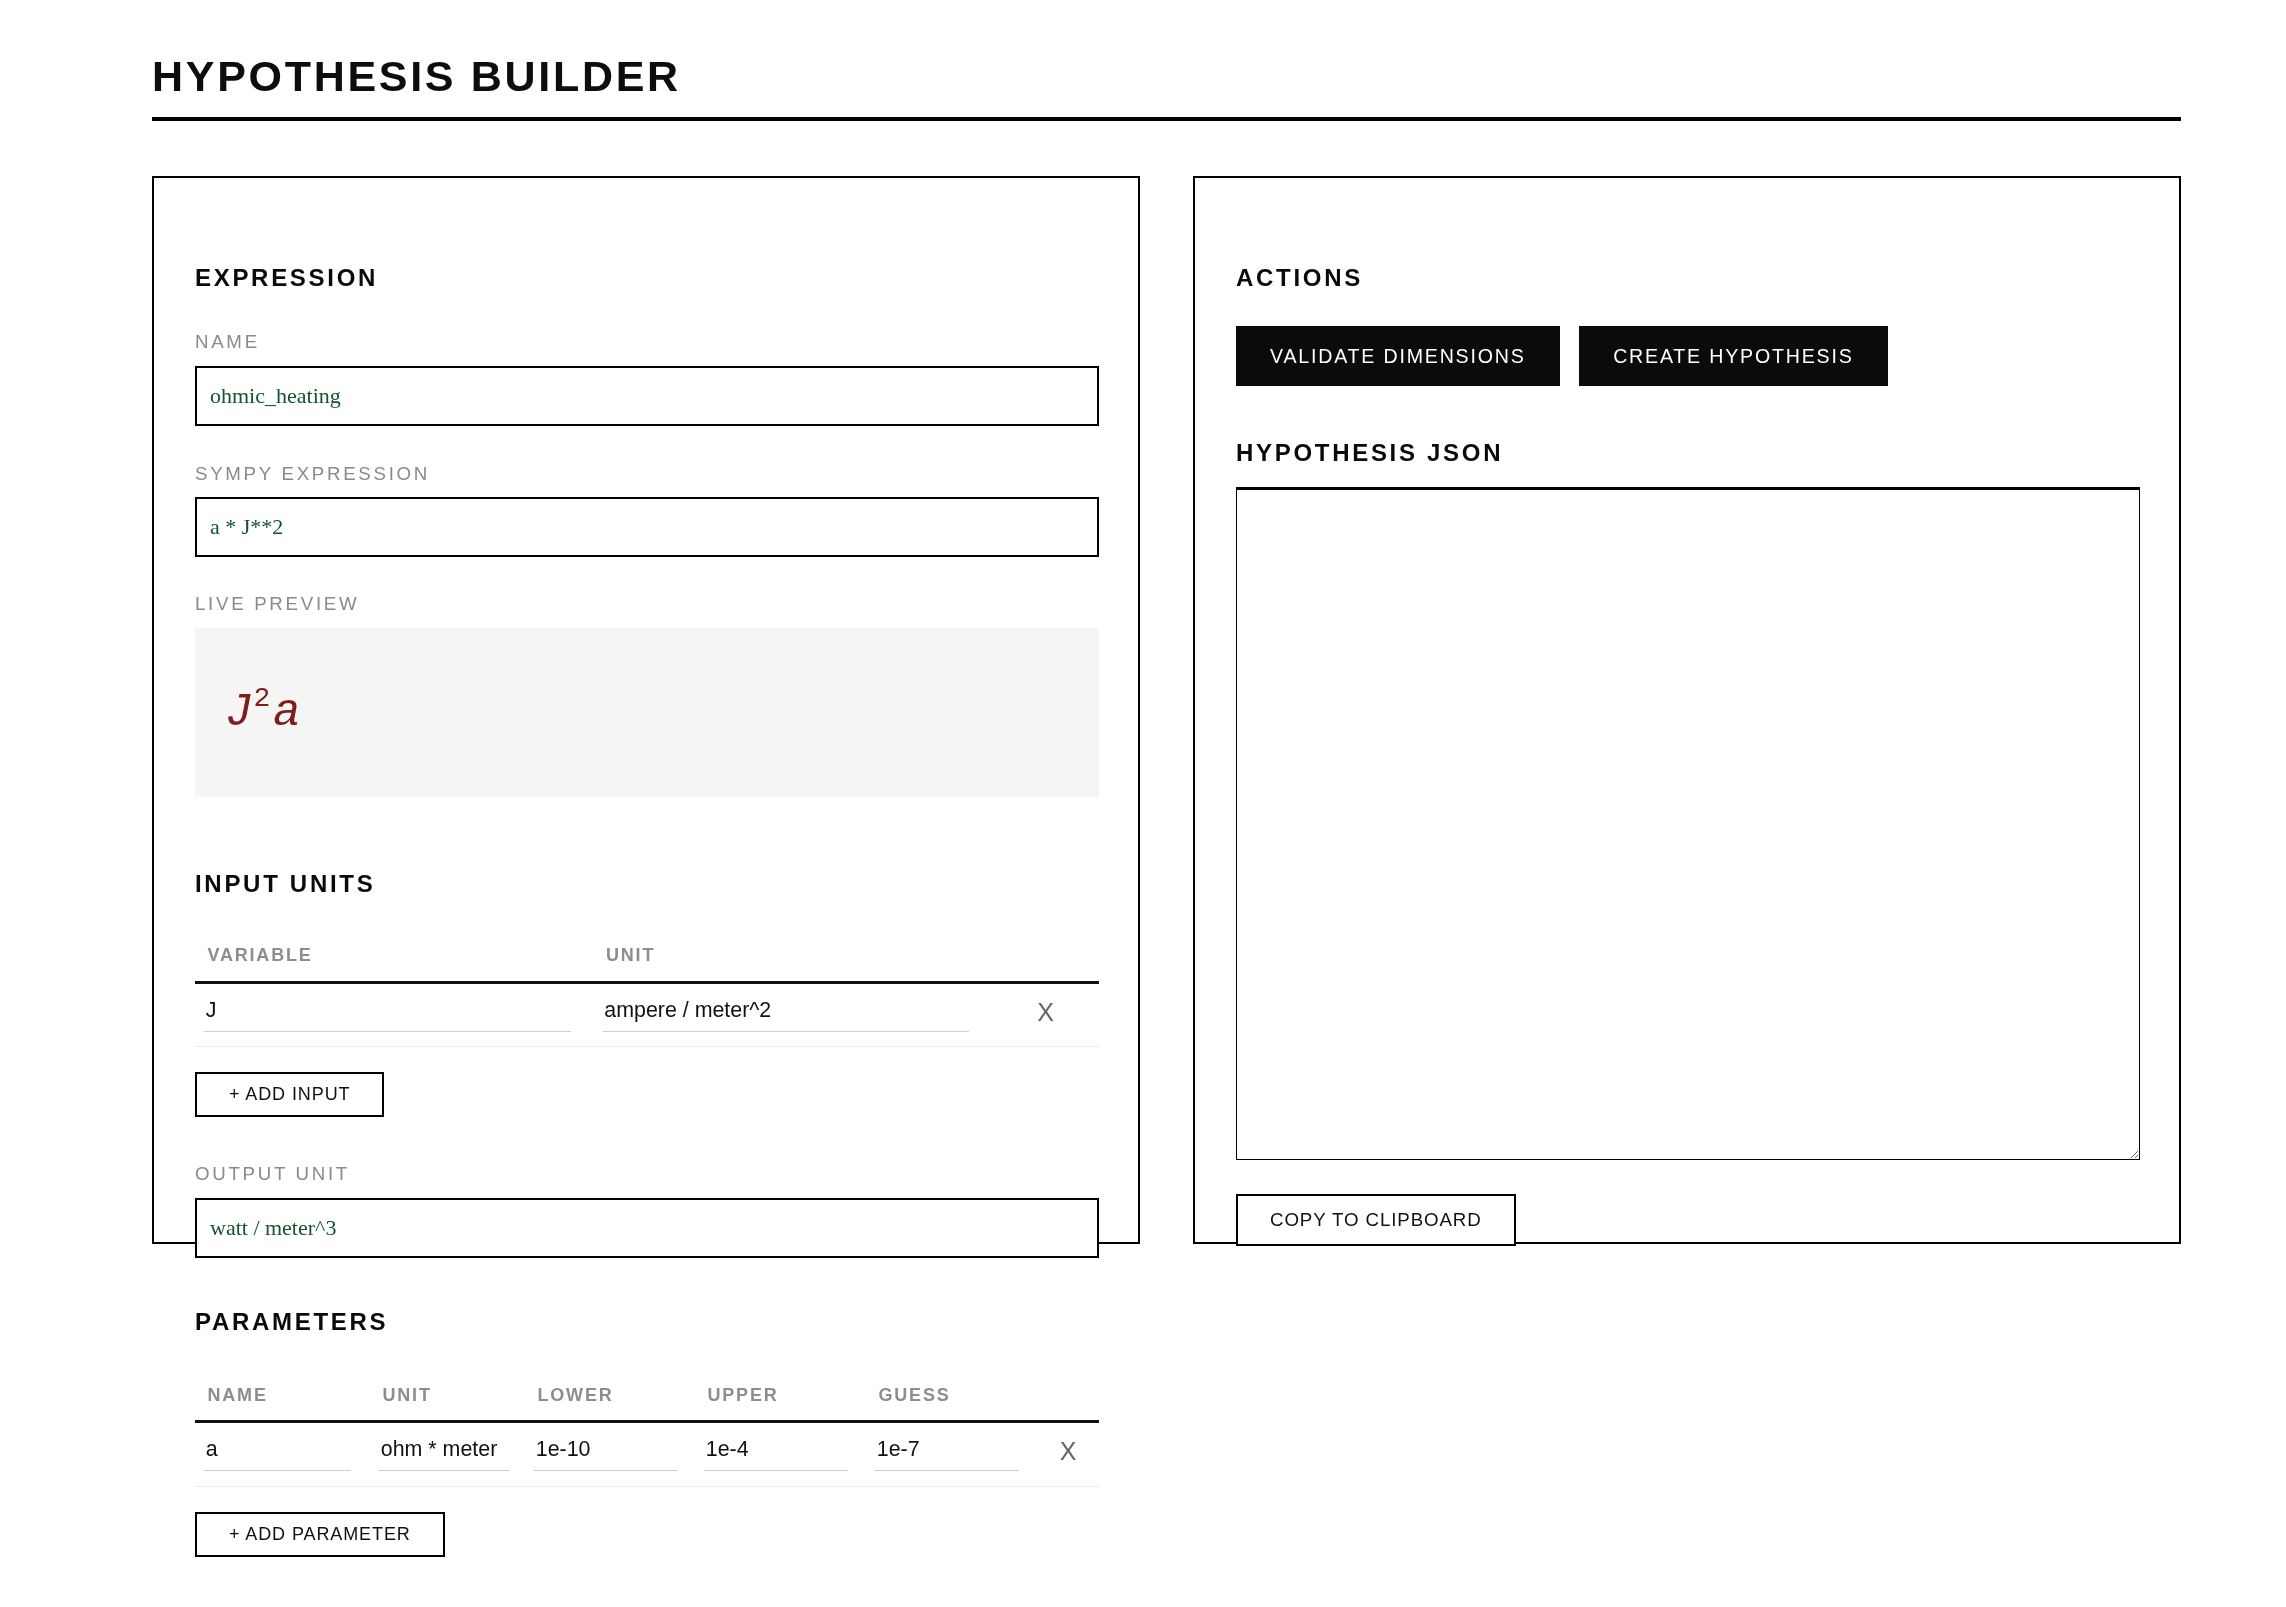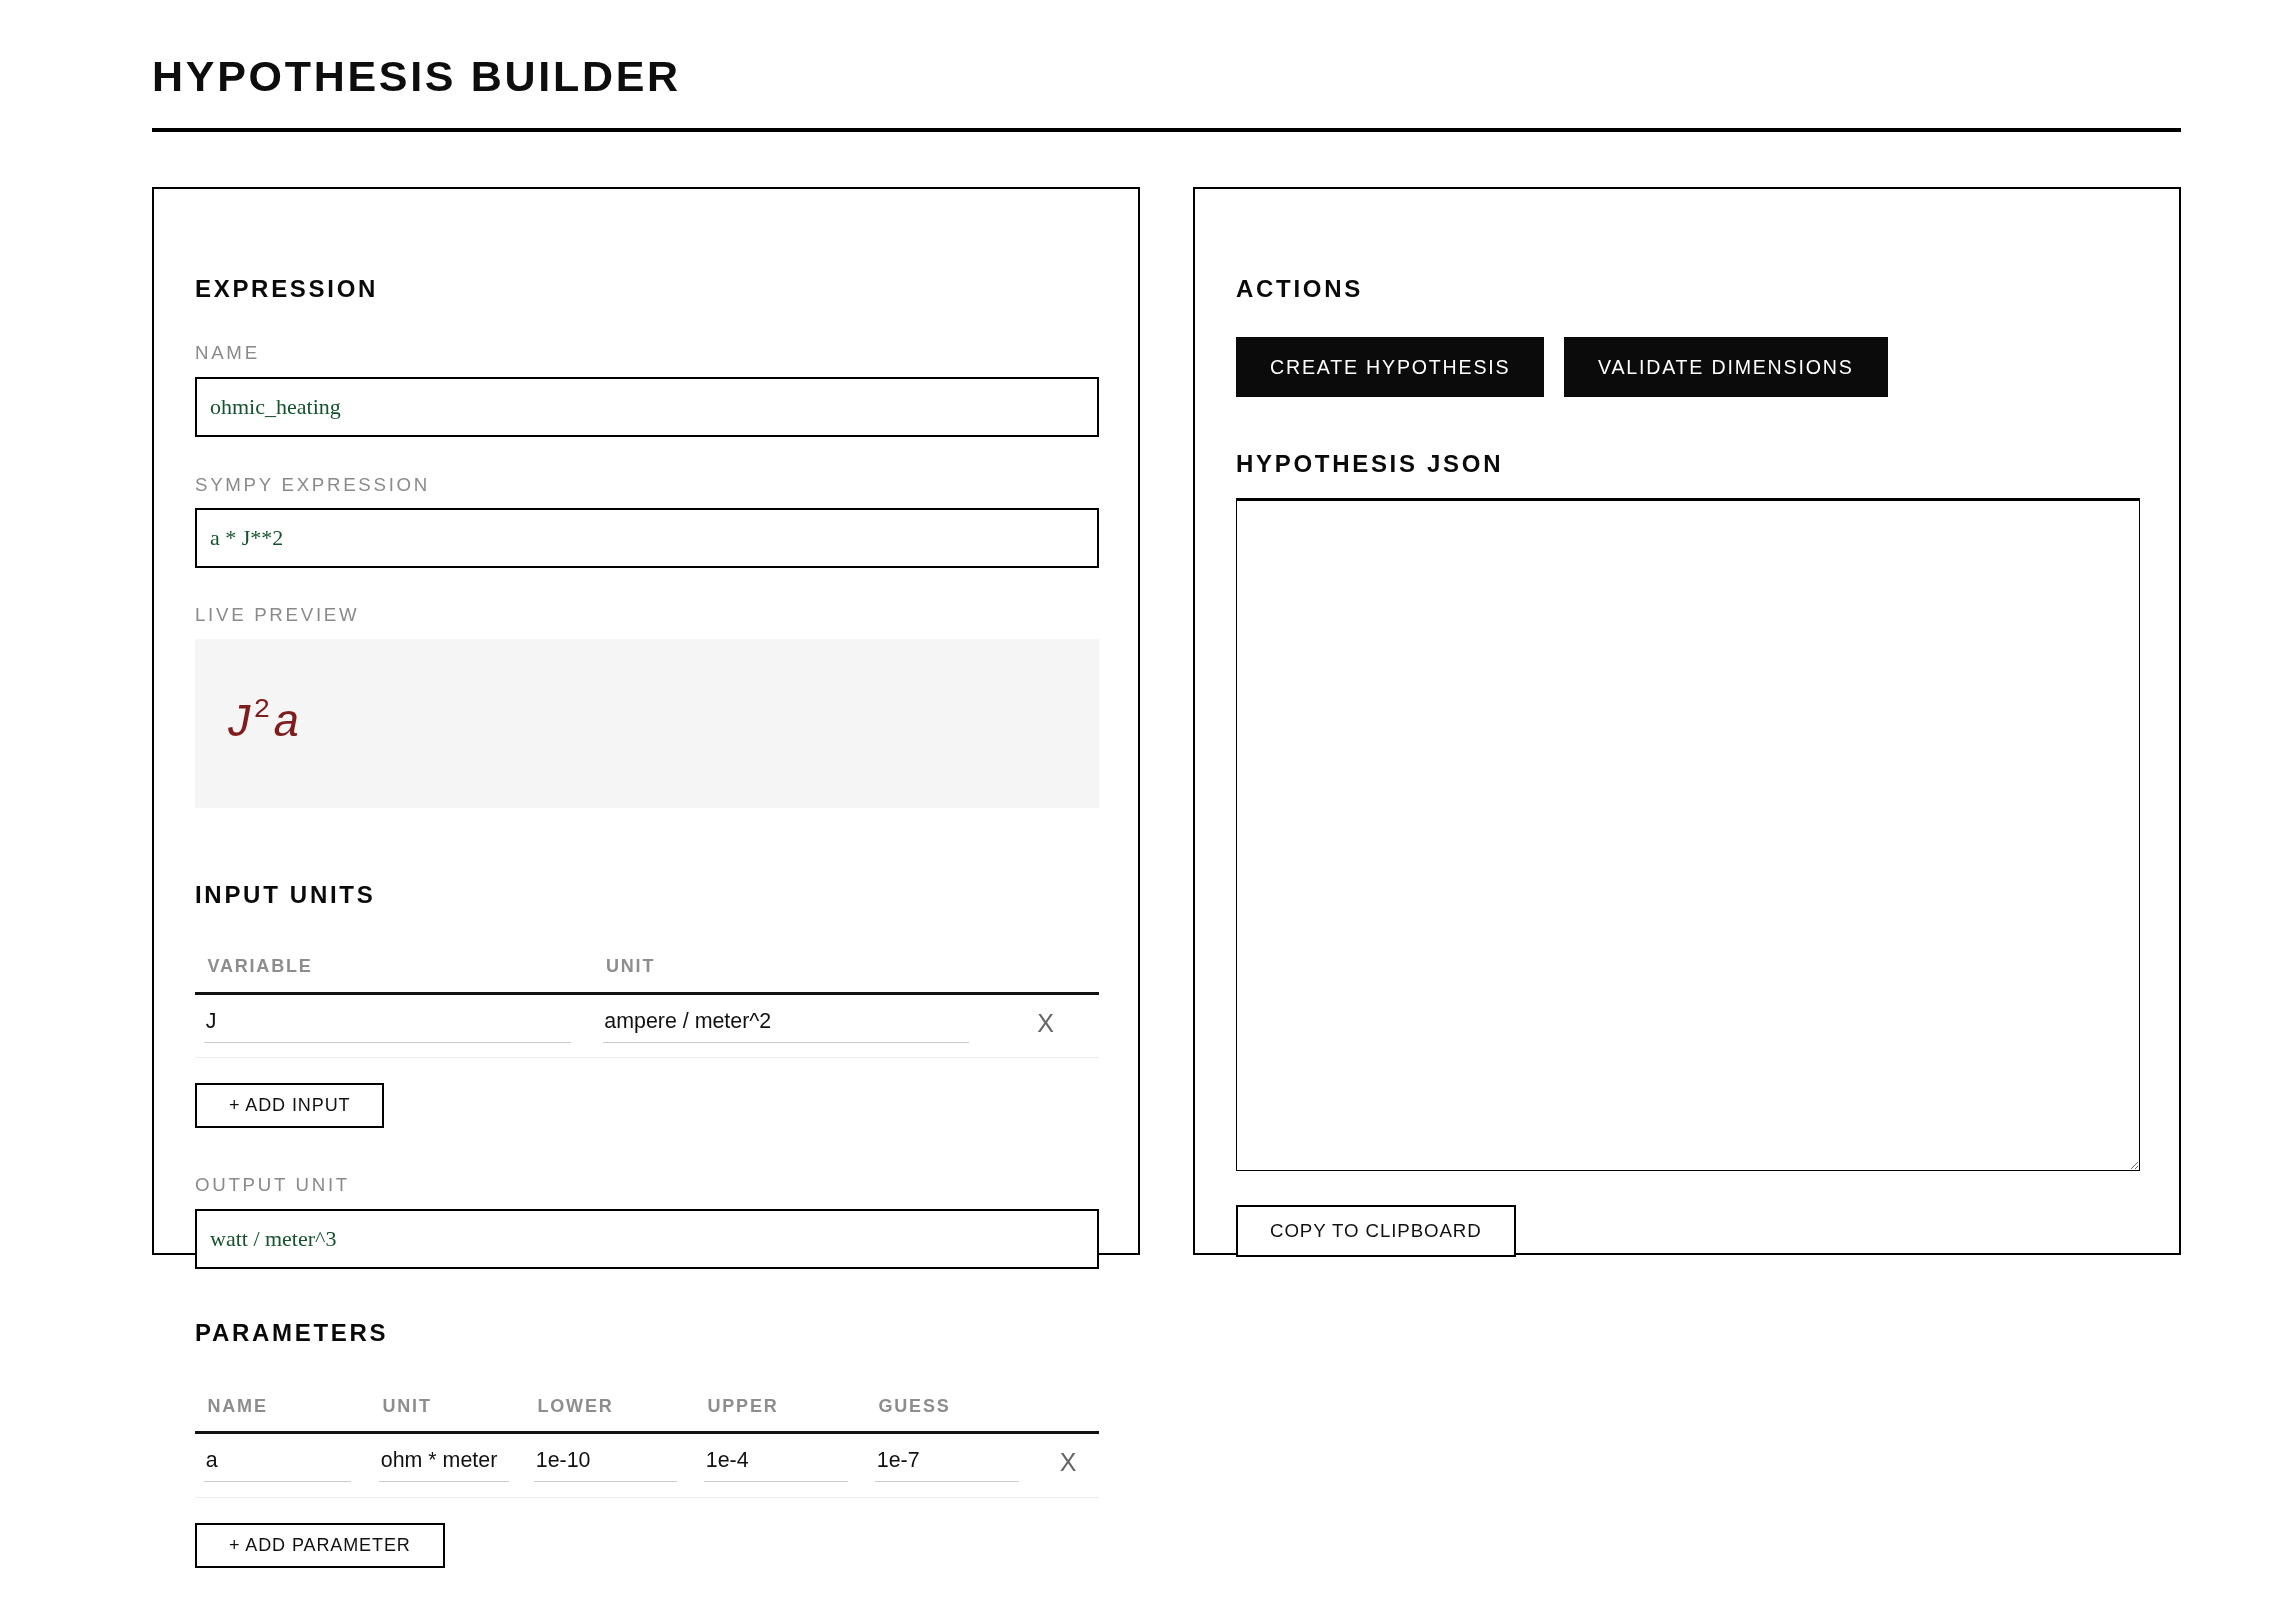--- a/index.html
+++ b/index.html
@@ -8,21 +8,21 @@
     width: 2287px; height: 1608px;
     font-family: "Liberation Sans", "DejaVu Sans", sans-serif;
     color: #111; overflow: hidden;
   }
   .container { margin-left: 152px; width: 2029px; }
 
   h1.page-title {
     margin-top: 52px;
     font-size: 43px; font-weight: bold; letter-spacing: 2.7px;
     color: #0d0d0d;
-    padding-bottom: 27px;
+    padding-bottom: 16px;
     border-bottom: 4.5px solid #000;
   }
 
   .panels { display: flex; gap: 53px; margin-top: 55px; }
   .panel {
     flex: 1; height: 1068px;
     border: 2.7px solid #000;
     padding: 86px 39px 0 41px;
     background: #fff;
   }
@@ -201,22 +201,22 @@
 
       <button class="add-btn">+ ADD PARAMETER</button>
 
     </section>
 
     <section class="panel">
 
       <h2 class="section-heading">ACTIONS</h2>
 
       <div class="actions-row">
+        <button class="action-btn">VALIDATE DIMENSIONS</button>
         <button class="action-btn">CREATE HYPOTHESIS</button>
-        <button class="action-btn">VALIDATE DIMENSIONS</button>
       </div>
 
       <h2 class="section-heading heading-json">HYPOTHESIS JSON</h2>
 
       <textarea class="json-area" value="" style=""></textarea>
 
       <button class="copy-btn">COPY TO CLIPBOARD</button>
 
     </section>
 

